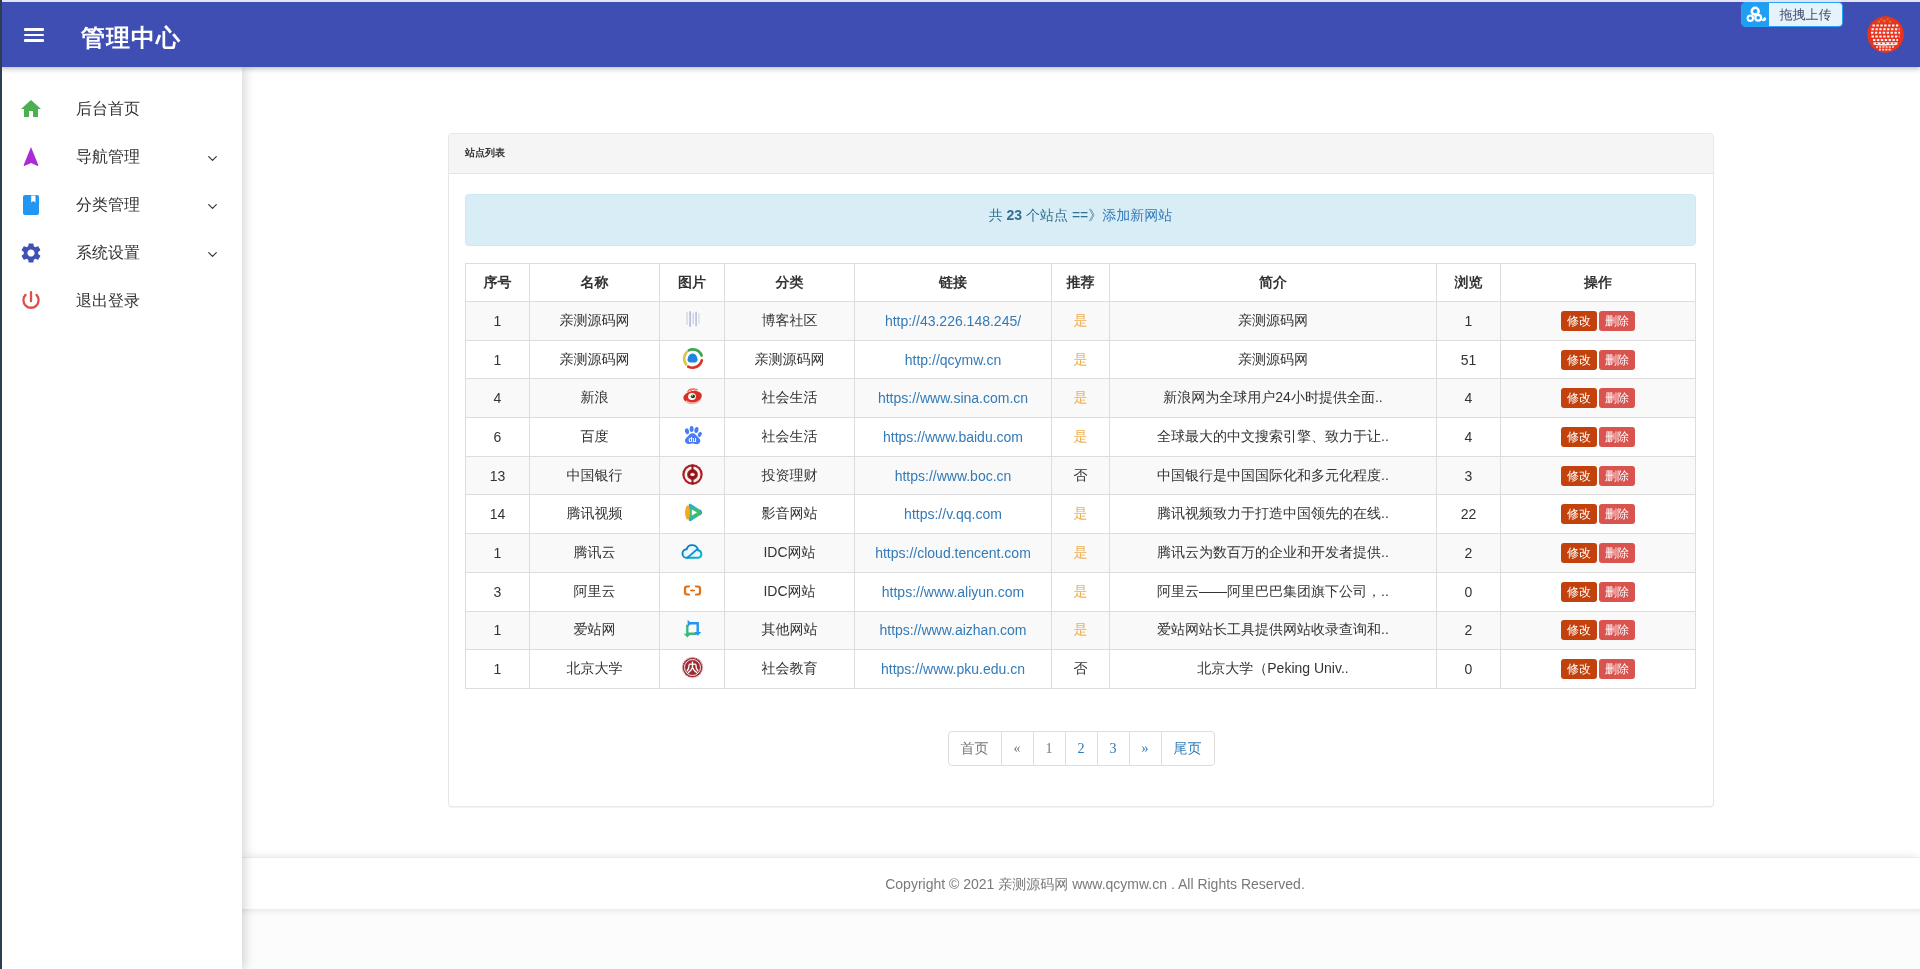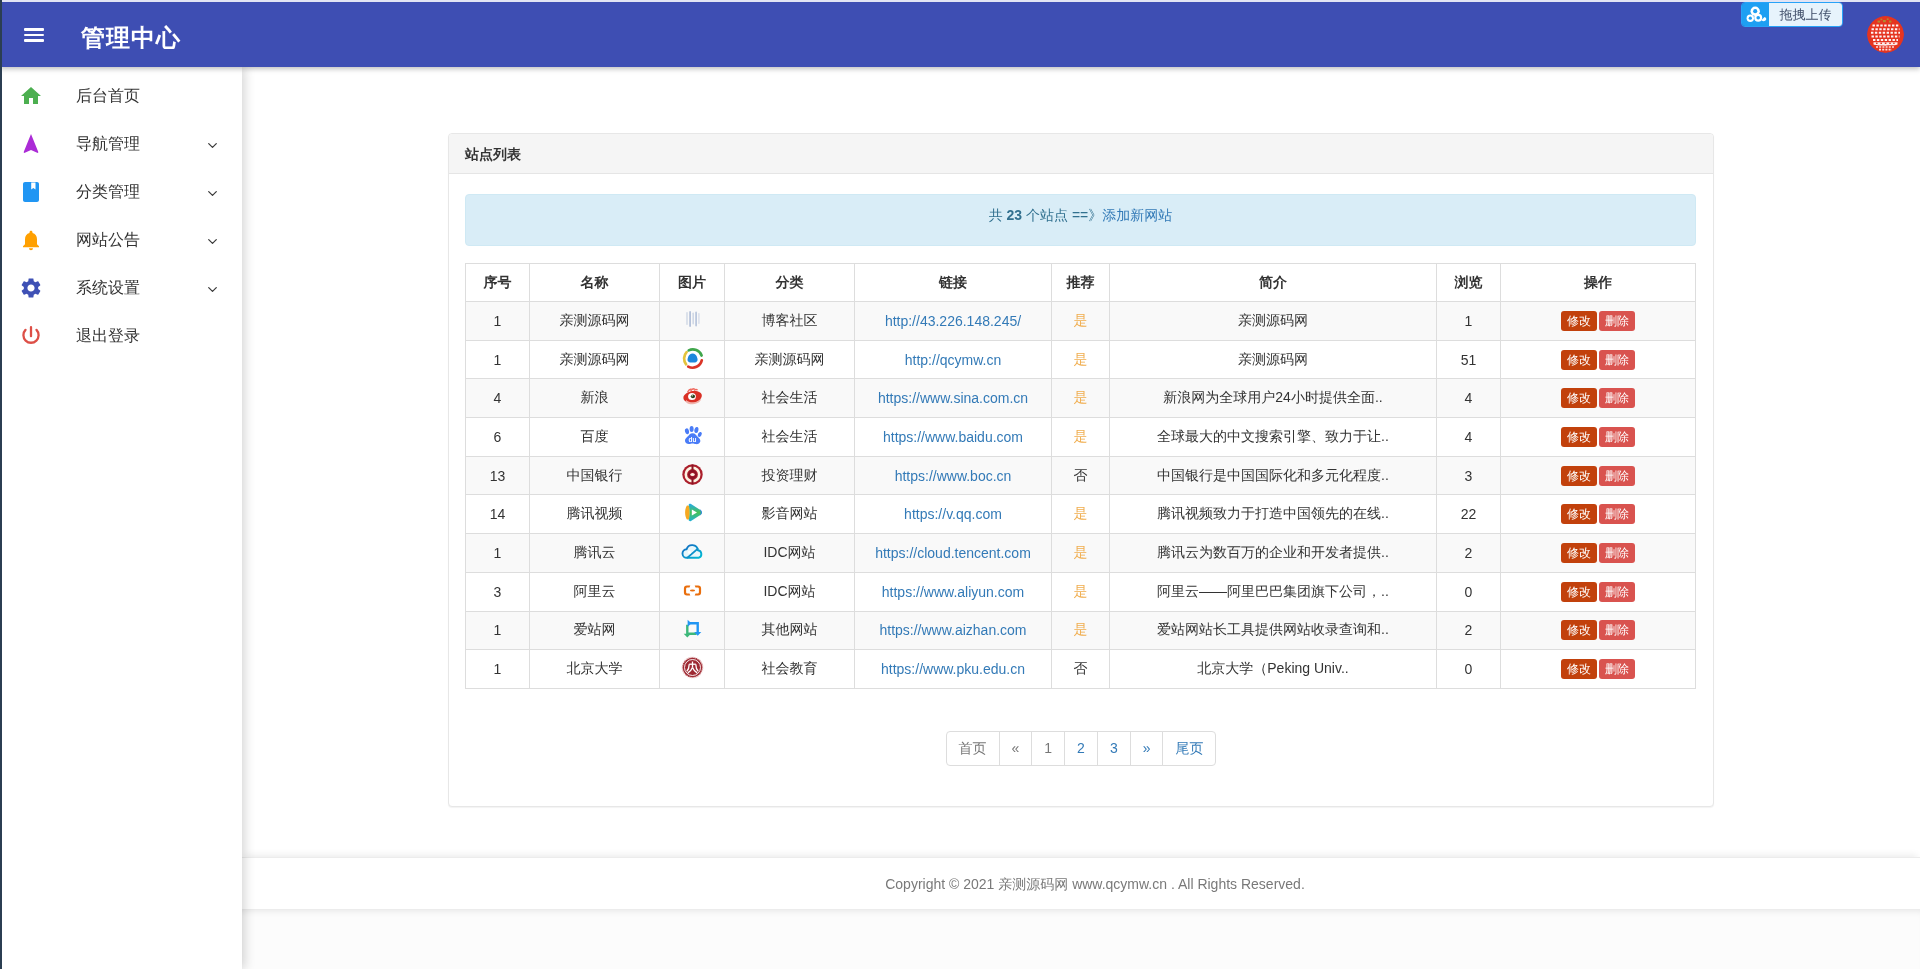--- a/index.html
+++ b/index.html
@@ -16,47 +16,47 @@
 .topbar .burger { position:absolute; left:24px; top:28px; width:20px; height:13px; }
 .topbar .burger span { display:block; height:2.6px; background:#fff; border-radius:1px; margin-bottom:3.1px; }
 .topbar .title { position:absolute; left:81px; top:22px; color:#fff; font-size:24px; font-weight:700; letter-spacing:1px; }
 .upwidget { position:absolute; right:77px; top:2px; height:23px; border-radius:4px; overflow:hidden; display:flex; border:1px solid #28a2f8; }
 .upwidget .ic { width:27px; height:23px; background:#1e9ff2; }
 .upwidget .lb { width:73px; height:23px; background:#e7f3fc; color:#3f4d68; font-size:13px; line-height:23px; text-align:center; }
 .avatar { position:absolute; right:16px; top:16px; width:37px; height:37px; border-radius:50%; overflow:hidden; }
 
 
 .sidebar { position:absolute; left:0; top:67px; width:242px; height:902px; background:#fff; box-shadow:3px 0 10px rgba(0,0,0,.16); z-index:30; }
-.menu { padding-top:5px; }
+.menu { padding-top:18px; }
 .mitem { position:relative; height:48px; }
 .mitem .mic { position:absolute; left:19px; top:12px; width:24px; height:24px; }
 .mitem .mtx { position:absolute; left:76px; top:14px; font-size:16px; color:#333; }
 .mitem .chev { position:absolute; left:206px; top:18px; width:13px; height:13px; }
 
 
 .card { position:absolute; left:448px; top:133px; width:1264px; height:672px; background:#fff; border:1px solid #e7e7e7; border-radius:4px; box-shadow:0 1px 1px rgba(0,0,0,.05); z-index:10; }
 .card-head { height:39px; background:#f5f5f5; border-bottom:1px solid #e5e5e5; border-radius:4px 4px 0 0; }
-.card-head b { display:inline-block; margin:12px 0 0 16px; font-size:14px; color:#333; font-weight:700; }
+.card-head b { display:inline-block; margin:12px 0 0 16px; font-size:10px; color:#333; font-weight:700; }
 .alert { position:absolute; left:16px; top:60px; width:1199px; height:23px; padding:11px 15px 16px; background:#d9edf7; border:1px solid #cfe9f4; border-radius:4px; text-align:center; font-size:14px; color:#31708f; line-height:19px; }
 .alert a { color:#337ab7; }
 table.grid { position:absolute; left:16px; top:129px; border-collapse:collapse; table-layout:fixed; font-size:14px; color:#333; }
 table.grid th, table.grid td { border:1px solid #ddd; text-align:center; vertical-align:middle; overflow:hidden; white-space:nowrap; }
 table.grid th { height:37px; font-weight:700; background:#fff; }
 table.grid td { height:37.7px; }
 table.grid tr.odd td { background:#f9f9f9; }
 table.grid a { color:#337ab7; }
 .yes { color:#f0ad4e; }
 .btn { display:inline-block; font-size:12px; color:#fff; padding:2px 6px; border-radius:3px; line-height:16px; }
 .btn-i { background:#c2410c; margin-right:2px; }
 .btn-d { background:#d9534f; }
 td .ico { display:inline-block; vertical-align:middle; }
 
 
 .pager { position:absolute; left:0; top:597px; width:100%; text-align:center; font-size:14px; }
-.pager ul { display:inline-block; list-style:none; }
+.pager ul { display:inline-block; list-style:none;font-family:Liberation Serif, serif; }
 .pager li { float:left; }
 .pager li span { display:block; padding:7px 12px; line-height:19px; border:1px solid #ddd; margin-left:-1px; background:#fff; color:#337ab7; }
 .pager li:first-child span { margin-left:0; border-radius:4px 0 0 4px; }
 .pager li:last-child span { border-radius:0 4px 4px 0; }
 .pager li span.gray { color:#777; }
 
 
 .footwrap { position:absolute; left:242px; top:857px; width:1678px; height:51px; background:#fff; border-top:1px solid #ececec; border-bottom:1px solid #ececec; z-index:5; box-shadow:0 -5px 7px -3px rgba(0,0,0,.08); }
 .footwrap p { text-align:center; margin-top:18px; font-size:14px; color:#797979;margin-left:28px; }
 .belowfoot { position:absolute; left:242px; top:910px; width:1678px; height:59px; background:#fcfcfc; box-shadow:inset 0 6px 7px -5px rgba(0,0,0,.09); }
@@ -140,29 +140,20 @@
         <span class="chev"><svg width="13" height="13" viewBox="0 0 24 24">
             <path fill="none" stroke="#3a3a3a" stroke-width="2.3" stroke-linecap="round" stroke-linejoin="round" d="M5 8.5 12 15.5 19 8.5"></path>
           </svg></span>
       </div>
     <div class="mitem">
         <span class="mic"><svg width="24" height="24" viewBox="0 0 24 24">
             <path fill="#2196f3" d="M18 2H6c-1.1 0-2 .9-2 2v16c0 1.1.9 2 2 2h12c1.1 0 2-.9 2-2V4c0-1.1-.9-2-2-2z"></path>
             <path fill="#fff" d="M12.2 2.5h4.3v7l-2.15-1.6-2.15 1.6z"></path>
           </svg></span>
         <span class="mtx">分类管理</span>
-        <span class="chev"><svg width="13" height="13" viewBox="0 0 24 24">
-            <path fill="none" stroke="#3a3a3a" stroke-width="2.3" stroke-linecap="round" stroke-linejoin="round" d="M5 8.5 12 15.5 19 8.5"></path>
-          </svg></span>
-      </div>
-    <div class="mitem">
-        <span class="mic"><svg width="24" height="24" viewBox="0 0 24 24">
-            <path fill="#ffa000" d="M12 22.2c1.1 0 2-.9 2-2h-4c0 1.1.9 2 2 2zm6-6v-5c0-3.1-1.6-5.6-4.5-6.3v-.7C13.5 3.4 12.8 2.7 12 2.7s-1.5.7-1.5 1.5v.7C7.6 5.6 6 8.1 6 11.2v5l-2 2v1h16v-1l-2-2z"></path>
-          </svg></span>
-        <span class="mtx">网站公告</span>
         <span class="chev"><svg width="13" height="13" viewBox="0 0 24 24">
             <path fill="none" stroke="#3a3a3a" stroke-width="2.3" stroke-linecap="round" stroke-linejoin="round" d="M5 8.5 12 15.5 19 8.5"></path>
           </svg></span>
       </div>
     <div class="mitem">
         <span class="mic"><svg width="24" height="24" viewBox="0 0 24 24">
             <path fill="#3f51b5" d="M19.14 12.94c.04-.3.06-.61.06-.94 0-.32-.02-.64-.07-.94l2.03-1.58c.18-.14.23-.41.12-.61l-1.92-3.32c-.12-.22-.37-.29-.59-.22l-2.39.96c-.5-.38-1.03-.7-1.62-.94l-.36-2.54c-.04-.24-.24-.41-.48-.41h-3.84c-.24 0-.43.17-.47.41l-.36 2.54c-.59.24-1.13.57-1.62.94l-2.39-.96c-.22-.08-.47 0-.59.22L2.74 8.87c-.12.21-.08.47.12.61l2.03 1.58c-.05.3-.09.63-.09.94s.02.64.07.94l-2.03 1.58c-.18.14-.23.41-.12.61l1.92 3.32c.12.22.37.29.59.22l2.39-.96c.5.38 1.03.7 1.62.94l.36 2.54c.05.24.24.41.48.41h3.84c.24 0 .44-.17.47-.41l.36-2.54c.59-.24 1.13-.56 1.62-.94l2.39.96c.22.08.47 0 .59-.22l1.92-3.32c.12-.22.07-.47-.12-.61l-2.01-1.58zM12 15.6c-1.98 0-3.6-1.62-3.6-3.6s1.62-3.6 3.6-3.6 3.6 1.62 3.6 3.6-1.62 3.6-3.6 3.6z"></path>
           </svg></span>
         <span class="mtx">系统设置</span>
         <span class="chev"><svg width="13" height="13" viewBox="0 0 24 24">

